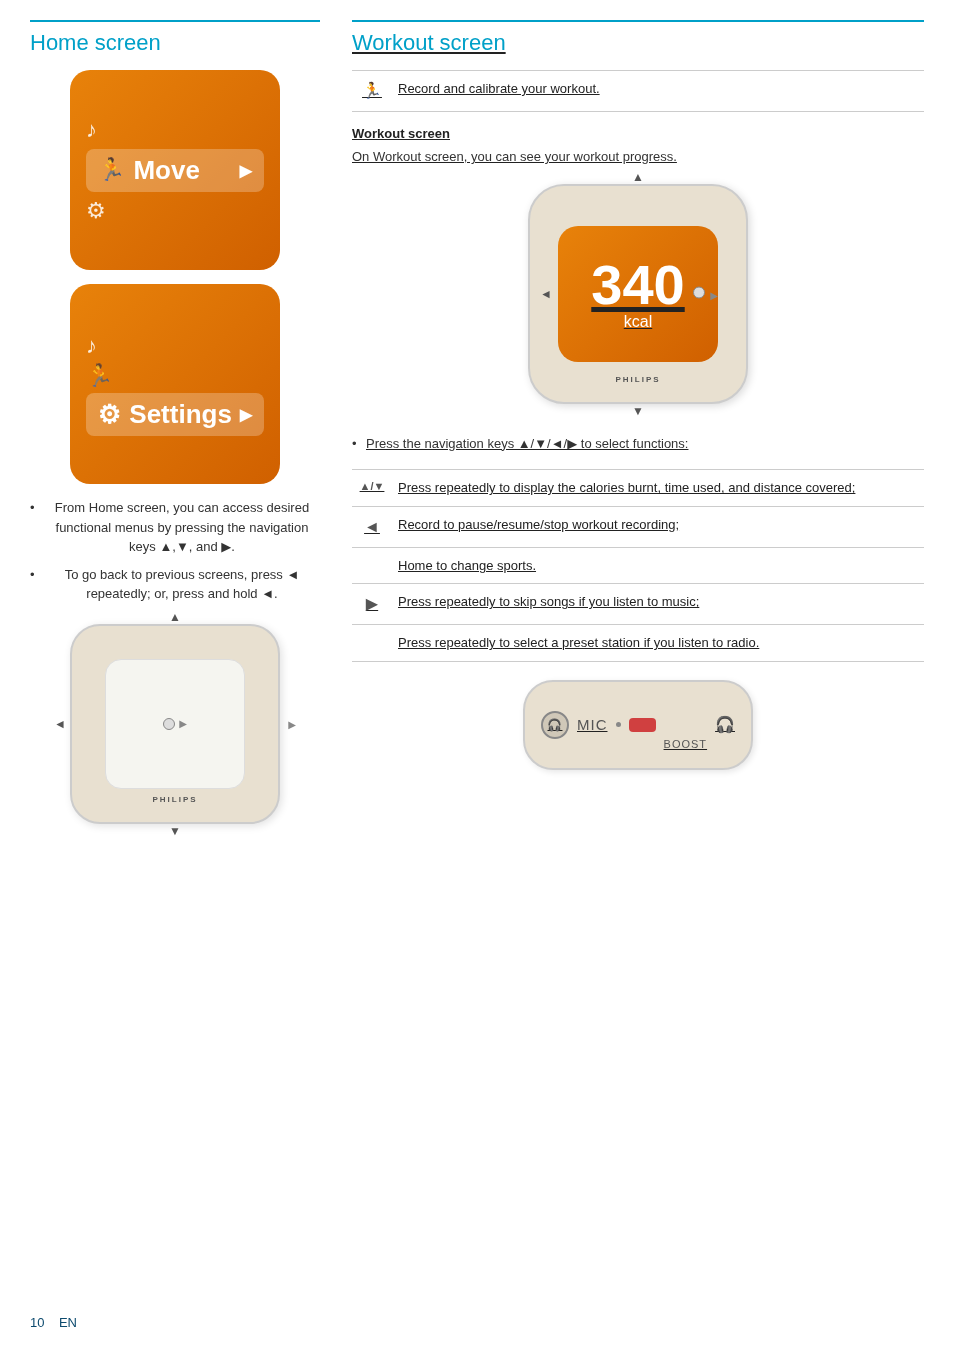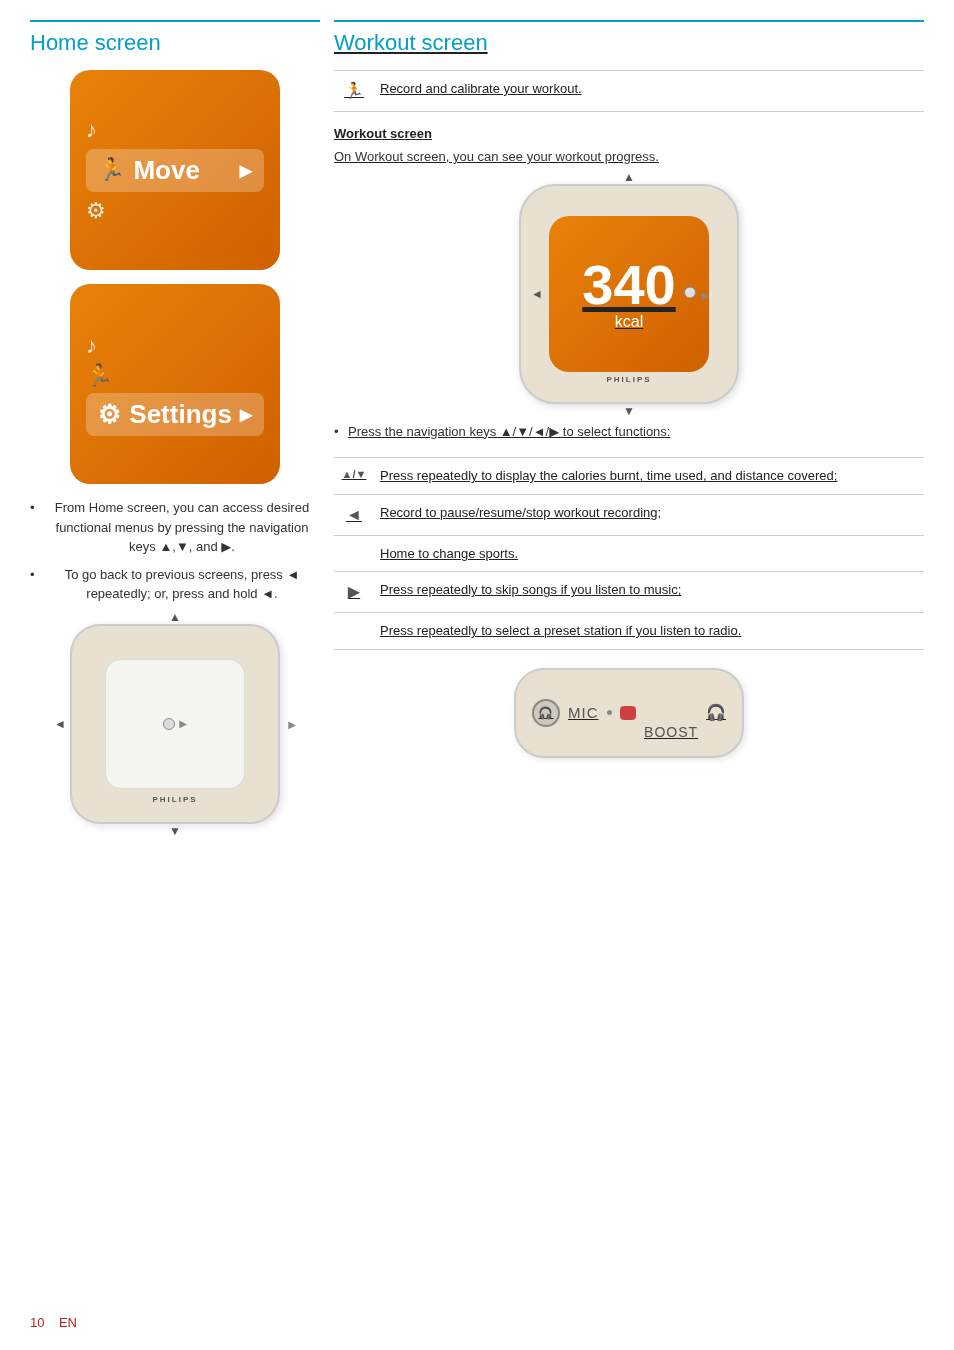--- a/index.html
+++ b/index.html
@@ -7,21 +7,21 @@
       font-family: Arial, sans-serif;
       background: #fff;
       width: 954px;
       min-height: 1350px;
       padding: 20px 30px;
       font-size: 13px;
       color: #222;
     }
     .page-layout {
       display: flex;
-      gap: 14px;
+      gap: 32px;
       width: 100%;
     }
     .left-col {
       width: 290px;
       flex-shrink: 0;
     }
     .right-col {
       flex: 1;
       text-decoration: underline;
     }
@@ -180,21 +180,21 @@
       display: flex;
       align-items: center;
       justify-content: center;
       border: 2px solid #ccc;
       box-shadow: 2px 2px 8px rgba(0,0,0,0.15);
     }
     .workout-screen {
       background: linear-gradient(135deg, #e8820a, #d06000);
       border-radius: 20px;
       width: 160px;
-      height: 156px;
+      height: 136px;
       display: flex;
       flex-direction: column;
       align-items: center;
       justify-content: center;
       color: white;
     }
     .big-number {
       font-size: 56px;
       font-weight: bold;
       line-height: 1;
@@ -269,31 +269,31 @@
       background: #888;
       display: inline-block;
     }
     .boost-bar {
       background: #d04040;
       border-radius: 4px;
       height: 14px;
       flex: 1;
     }
     .boost-text {
-      font-size: 14px;
+      font-size: 11px;
       color: #555;
       letter-spacing: 1px;
       margin-top: 38px;
     }
     .page-num {
       position: absolute;
       bottom: 20px;
       left: 30px;
       font-size: 13px;
-      color: #b91c1c;
+      color: #0c4a6e;
     }
     .divider-top {
       border-top: 2px solid #00a0c8;
     }
     
     .small-device {
       width: 210px;
       height: 200px;
       background: #e8e0d0;
       border-radius: 30px;
@@ -402,21 +402,21 @@
           <span class="circle-btn"></span>
           <span style="font-size:10px;color:#888;margin-left:2px;">▶</span>
         </span>
         <div style="position:absolute;bottom:18px;left:50%;transform:translateX(-50%);text-align:center;">
           <div style="font-size:8px;font-weight:bold;letter-spacing:2px;color:#555;">PHILIPS</div>
         </div>
       </div>
       <span style="position:absolute;bottom:-14px;left:50%;transform:translateX(-50%);font-size:12px;color:#555;">▼</span>
     </div>
 
-    <ul class="bullet-list" style="margin-top:18px;">
+    <ul class="bullet-list" style="margin-top:30px;">
       <li>Press the navigation keys ▲/▼/◄/▶ to select functions:</li>
     </ul>
 
     <table class="info-table" style="margin-top:8px;">
       <tbody>
         <tr>
           <td style="font-size:11px;font-weight:bold;">▲/▼</td>
           <td>Press repeatedly to display the calories burnt, time used, and distance covered;</td>
         </tr>
         <tr>

